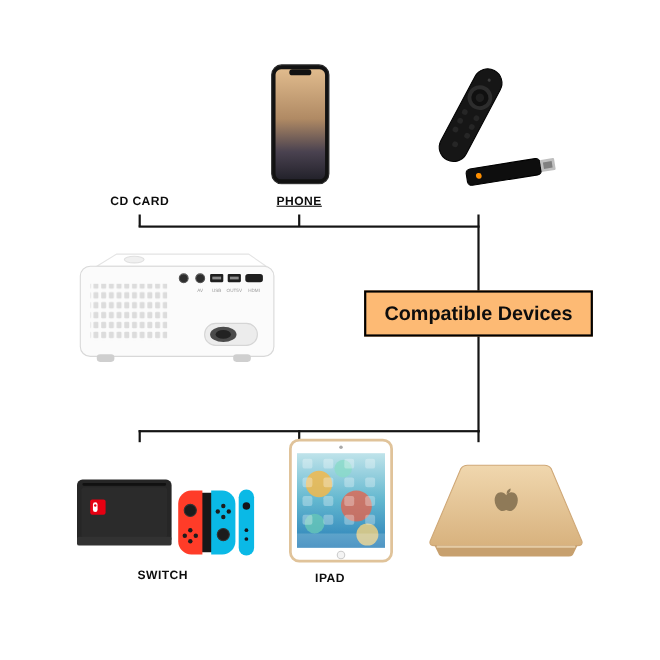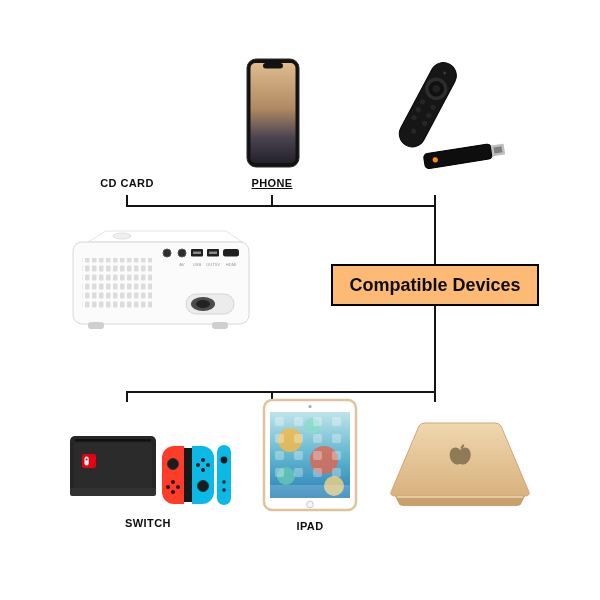--- a/index.html
+++ b/index.html
@@ -195,15 +195,15 @@
       <path d="M75.2 32.2c-1.9-3.4-6.8-3.7-9-.6-3.1 4.3-1.2 11.5 3.2 14.2 1.7 1.1 3.3 1.1 5.8-.1 2.5 1.2 4.1 1.2 5.8.1 4.4-2.7 6.3-9.9 3.2-14.2-2.2-3.1-7.1-2.8-9 .6z" fill="#8f7a58"></path>
       <path d="M75.6 31c-.2-2.4 1.2-4.3 3.6-4.8.2 2.4-1.2 4.3-3.6 4.8z" fill="#8f7a58"></path>
       <path d="M10 78 H140 L136 86 Q135 88 130 88 H20 Q15 88 14 86 Z" fill="#c7a06e"></path>
       <rect x="12" y="78" width="126" height="2" fill="#f7e7c8" opacity="0.6"></rect>
     </svg>
   </div>
 
   <div class="dev-label" style="left:67px;top:177px;">CD CARD</div>
   <div class="dev-label" style="left:212px;top:177px;text-decoration:underline;">PHONE</div>
   <div class="dev-label" style="left:88px;top:497px;margin-top:20px;">SWITCH</div>
-  <div class="dev-label" style="left:250px;top:520px;">IPAD</div>
+  <div class="dev-label" style="left:240px;top:520px;">IPAD</div>
 
 </div>
 
 </body></html>

